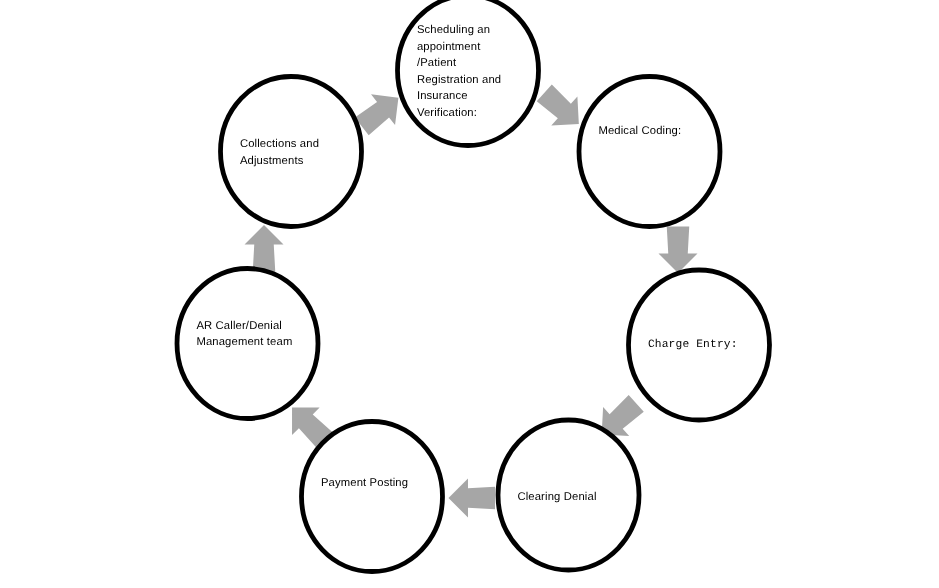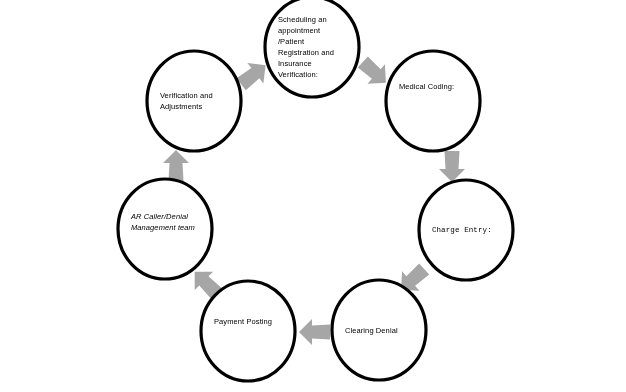--- a/index.html
+++ b/index.html
@@ -77,16 +77,16 @@
         <ellipse cx="165" cy="229" rx="47" ry="50" fill="#ffffff" stroke="#000000" stroke-width="3.2"></ellipse>
         <ellipse cx="194" cy="101" rx="47" ry="50" fill="#ffffff" stroke="#000000" stroke-width="3.2"></ellipse>
       </g>
   </svg>
   <div id="labels-layer">
       <div class="node-label" style="left: 277.925px; top: -3px; width: 68.15px; height: 100px;">Scheduling an appointment /Patient Registration and Insurance Verification:</div>
       <div class="node-label" style="left: 398.925px; top: 51px; width: 68.15px; height: 70px;">Medical Coding:</div>
       <div class="node-label" style="left: 431.925px; top: 180px; width: 68.15px; height: 100px; font-family: Liberation Mono, monospace;">Charge Entry:</div>
       <div class="node-label" style="left: 344.925px; top: 280px; width: 68.15px; height: 100px;">Clearing Denial</div>
       <div class="node-label" style="left: 213.925px; top: 281px; width: 68.15px; height: 80px;">Payment Posting</div>
-      <div class="node-label" style="left: 130.925px; top: 179px; width: 68.15px; height: 85px; font-style: italic;">AR Caller/Denial Management team</div>
-      <div class="node-label" style="left: 159.925px; top: 51px; width: 68.15px; height: 100px;">Verification and Adjustments</div>
+      <div class="node-label" style="left: 130.925px; top: 179px; width: 68.15px; height: 85px;">AR Caller/Denial Management team</div>
+      <div class="node-label" style="left: 159.925px; top: 51px; width: 68.15px; height: 100px;">Collections and Adjustments</div>
     </div>
 </div>
 
 </body></html>

